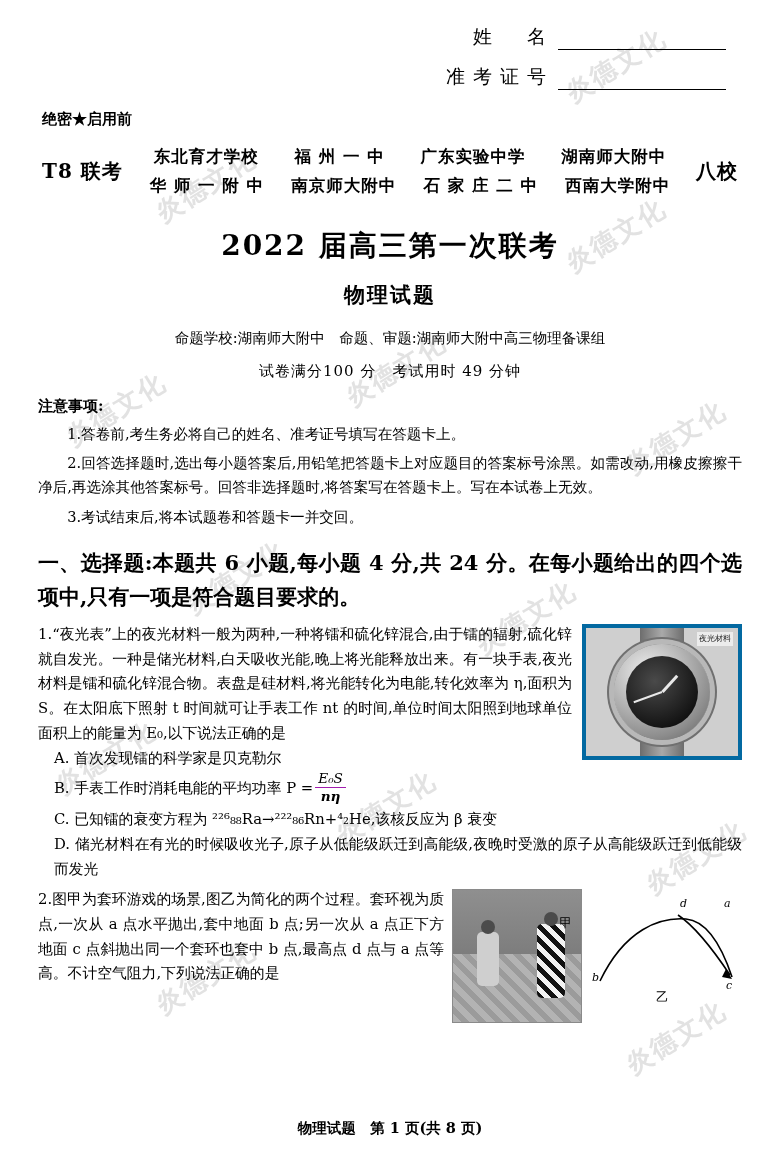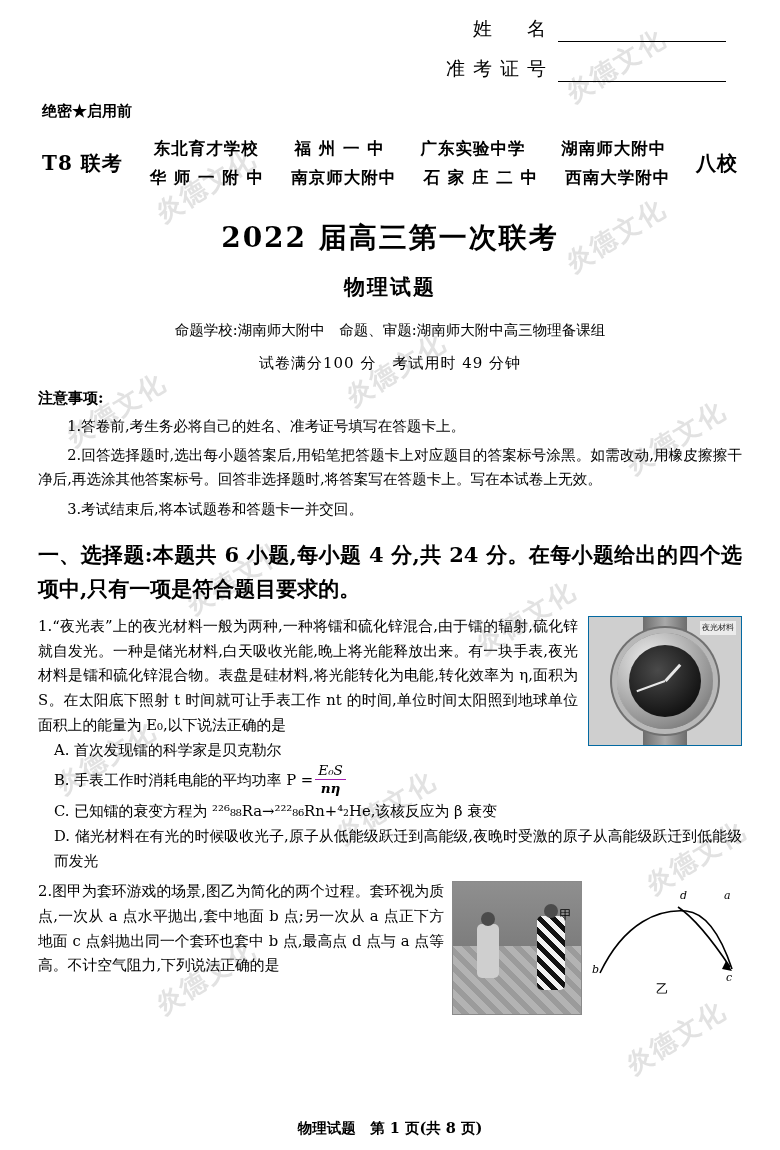--- a/index.html
+++ b/index.html
@@ -34,21 +34,21 @@
     transform: rotate(-32deg);
     white-space: nowrap;
     pointer-events: none;
     z-index: 0;
   }
 
   
   .exam-head {
     position: relative;
     z-index: 2;
-    padding-top: 16px;
+    padding-top: 24px;
     display: flex;
     flex-direction: column;
     align-items: flex-end;
     padding-right: 16px;
   }
   .field-row {
     display: flex;
     align-items: flex-end;
     font-size: 19px;
     margin-bottom: 14px;
@@ -199,21 +199,21 @@
 
   
   .watch-fig {
     float: right;
     width: 152px;
     height: 128px;
     margin: 2px 0 4px 10px;
     position: relative;
     z-index: 3;
     background: #cfcfcf;
-    border: 1px solid #0369a1;
+    border: 4px solid #0369a1;
     overflow: hidden;
   }
   .watch-fig .lbl {
     position: absolute;
     top: 4px;
     right: 5px;
     font-size: 8px;
     color: #222;
     background: rgba(255,255,255,.6);
     padding: 0 2px;

